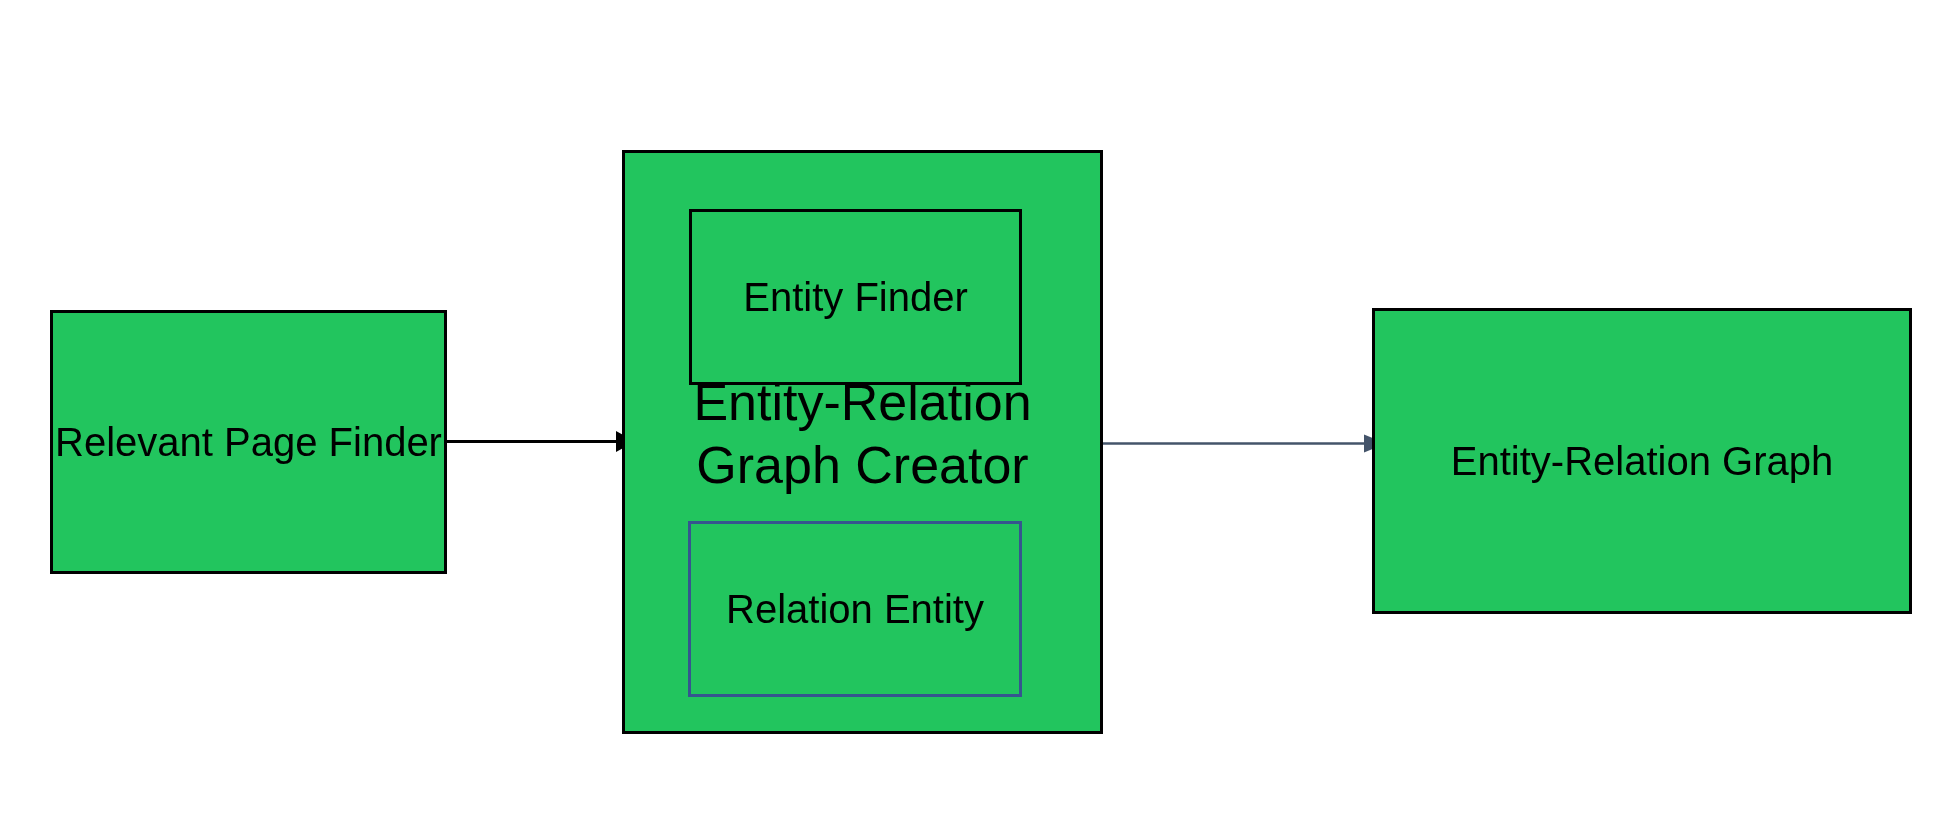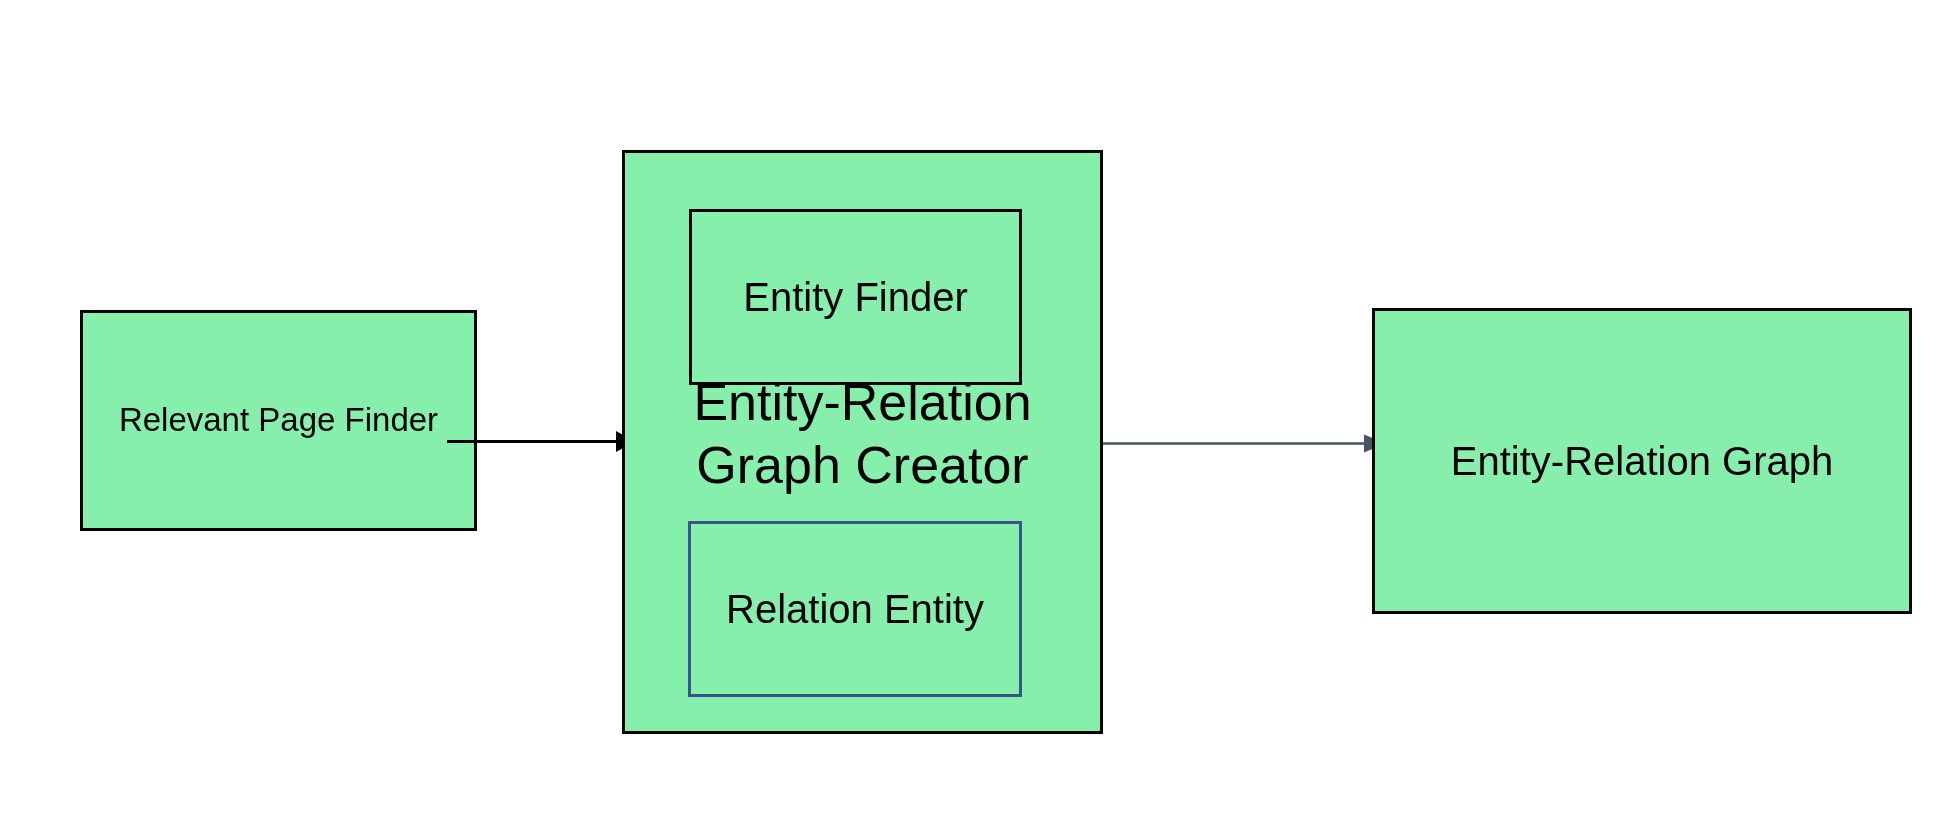--- a/index.html
+++ b/index.html
@@ -12,44 +12,43 @@
     width: 1940px;
     height: 840px;
     background: #ffffff;
     overflow: hidden;
     font-family: "Liberation Sans", sans-serif;
   }
 
   .box {
     position: absolute;
     box-sizing: border-box;
-    background: #86efac;
+    background: #22c55e;
     display: flex;
     align-items: center;
     justify-content: center;
     text-align: center;
     color: #000000;
     line-height: 1.22;
   }
 
   .box-black {
     border: 3px solid #000000;
   }
   .box-blue {
     border: 3px solid #36558F;
   }
 
   
   #box-relevant-page-finder {
     left: 50px;
     top: 310px;
     width: 397px;
-    height: 221px;
-    font-size: 33px;
-    margin-left: 30px;
+    height: 264px;
+    font-size: 40px;
   }
 
   
   #box-graph-creator {
     left: 622px;
     top: 150px;
     width: 481px;
     height: 584px;
     display: block;
   }

